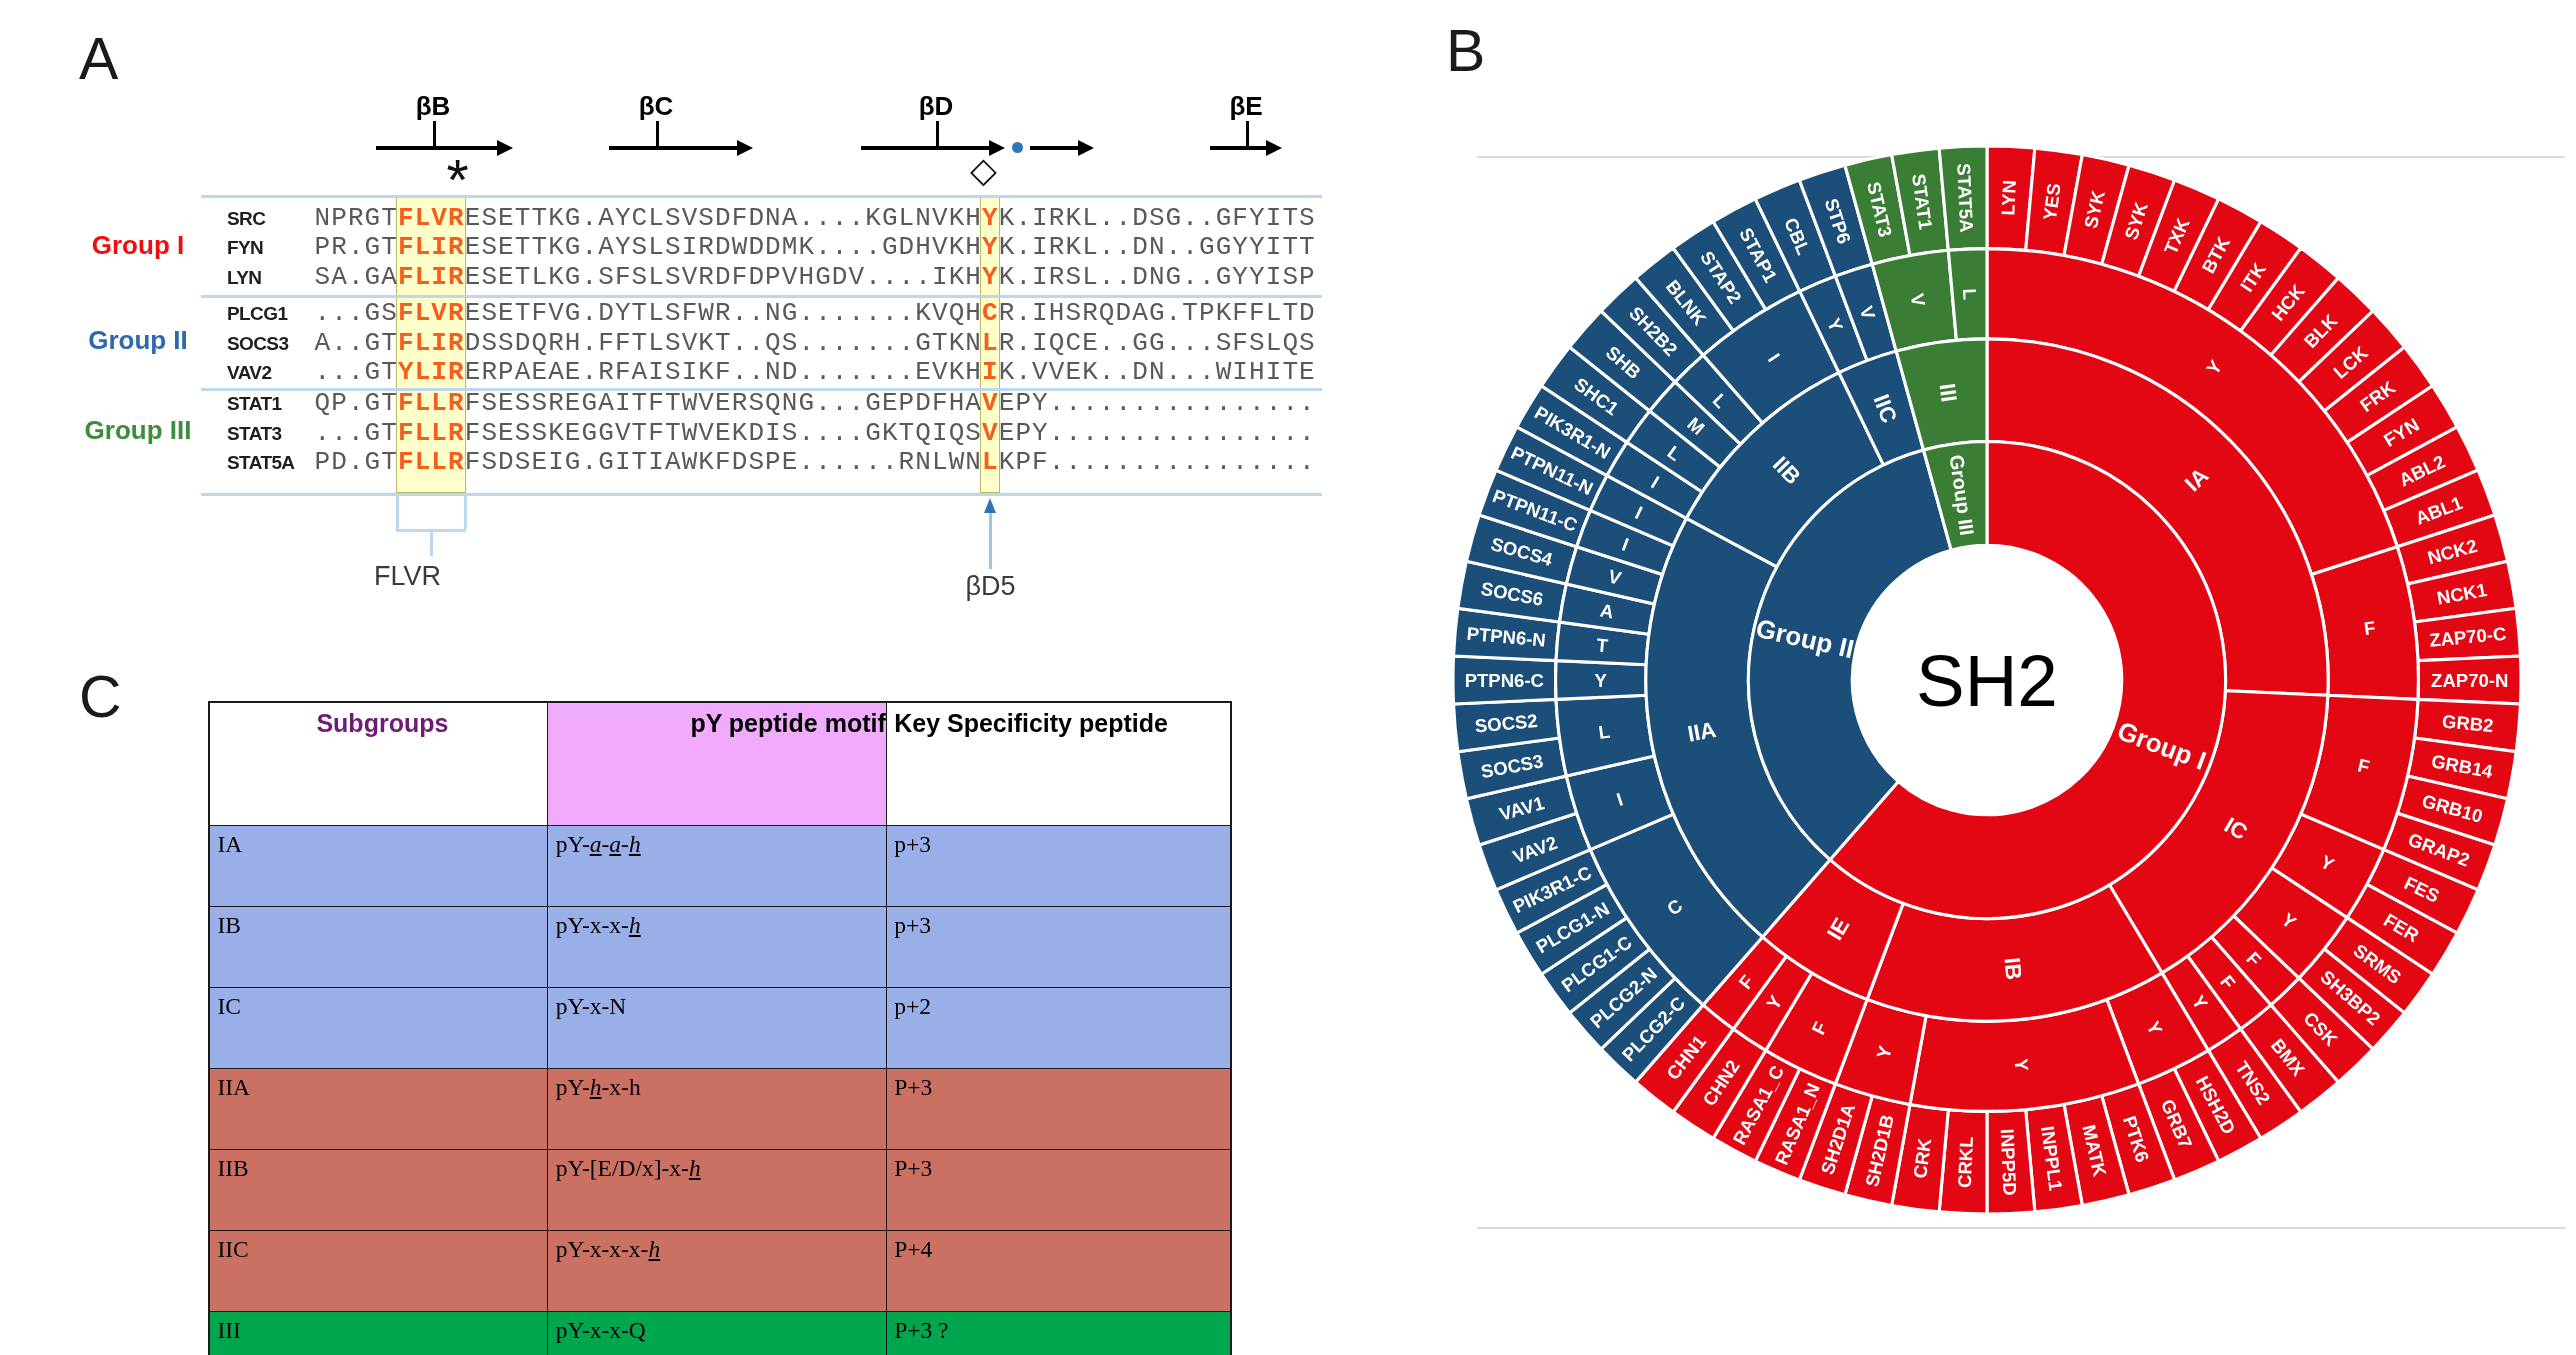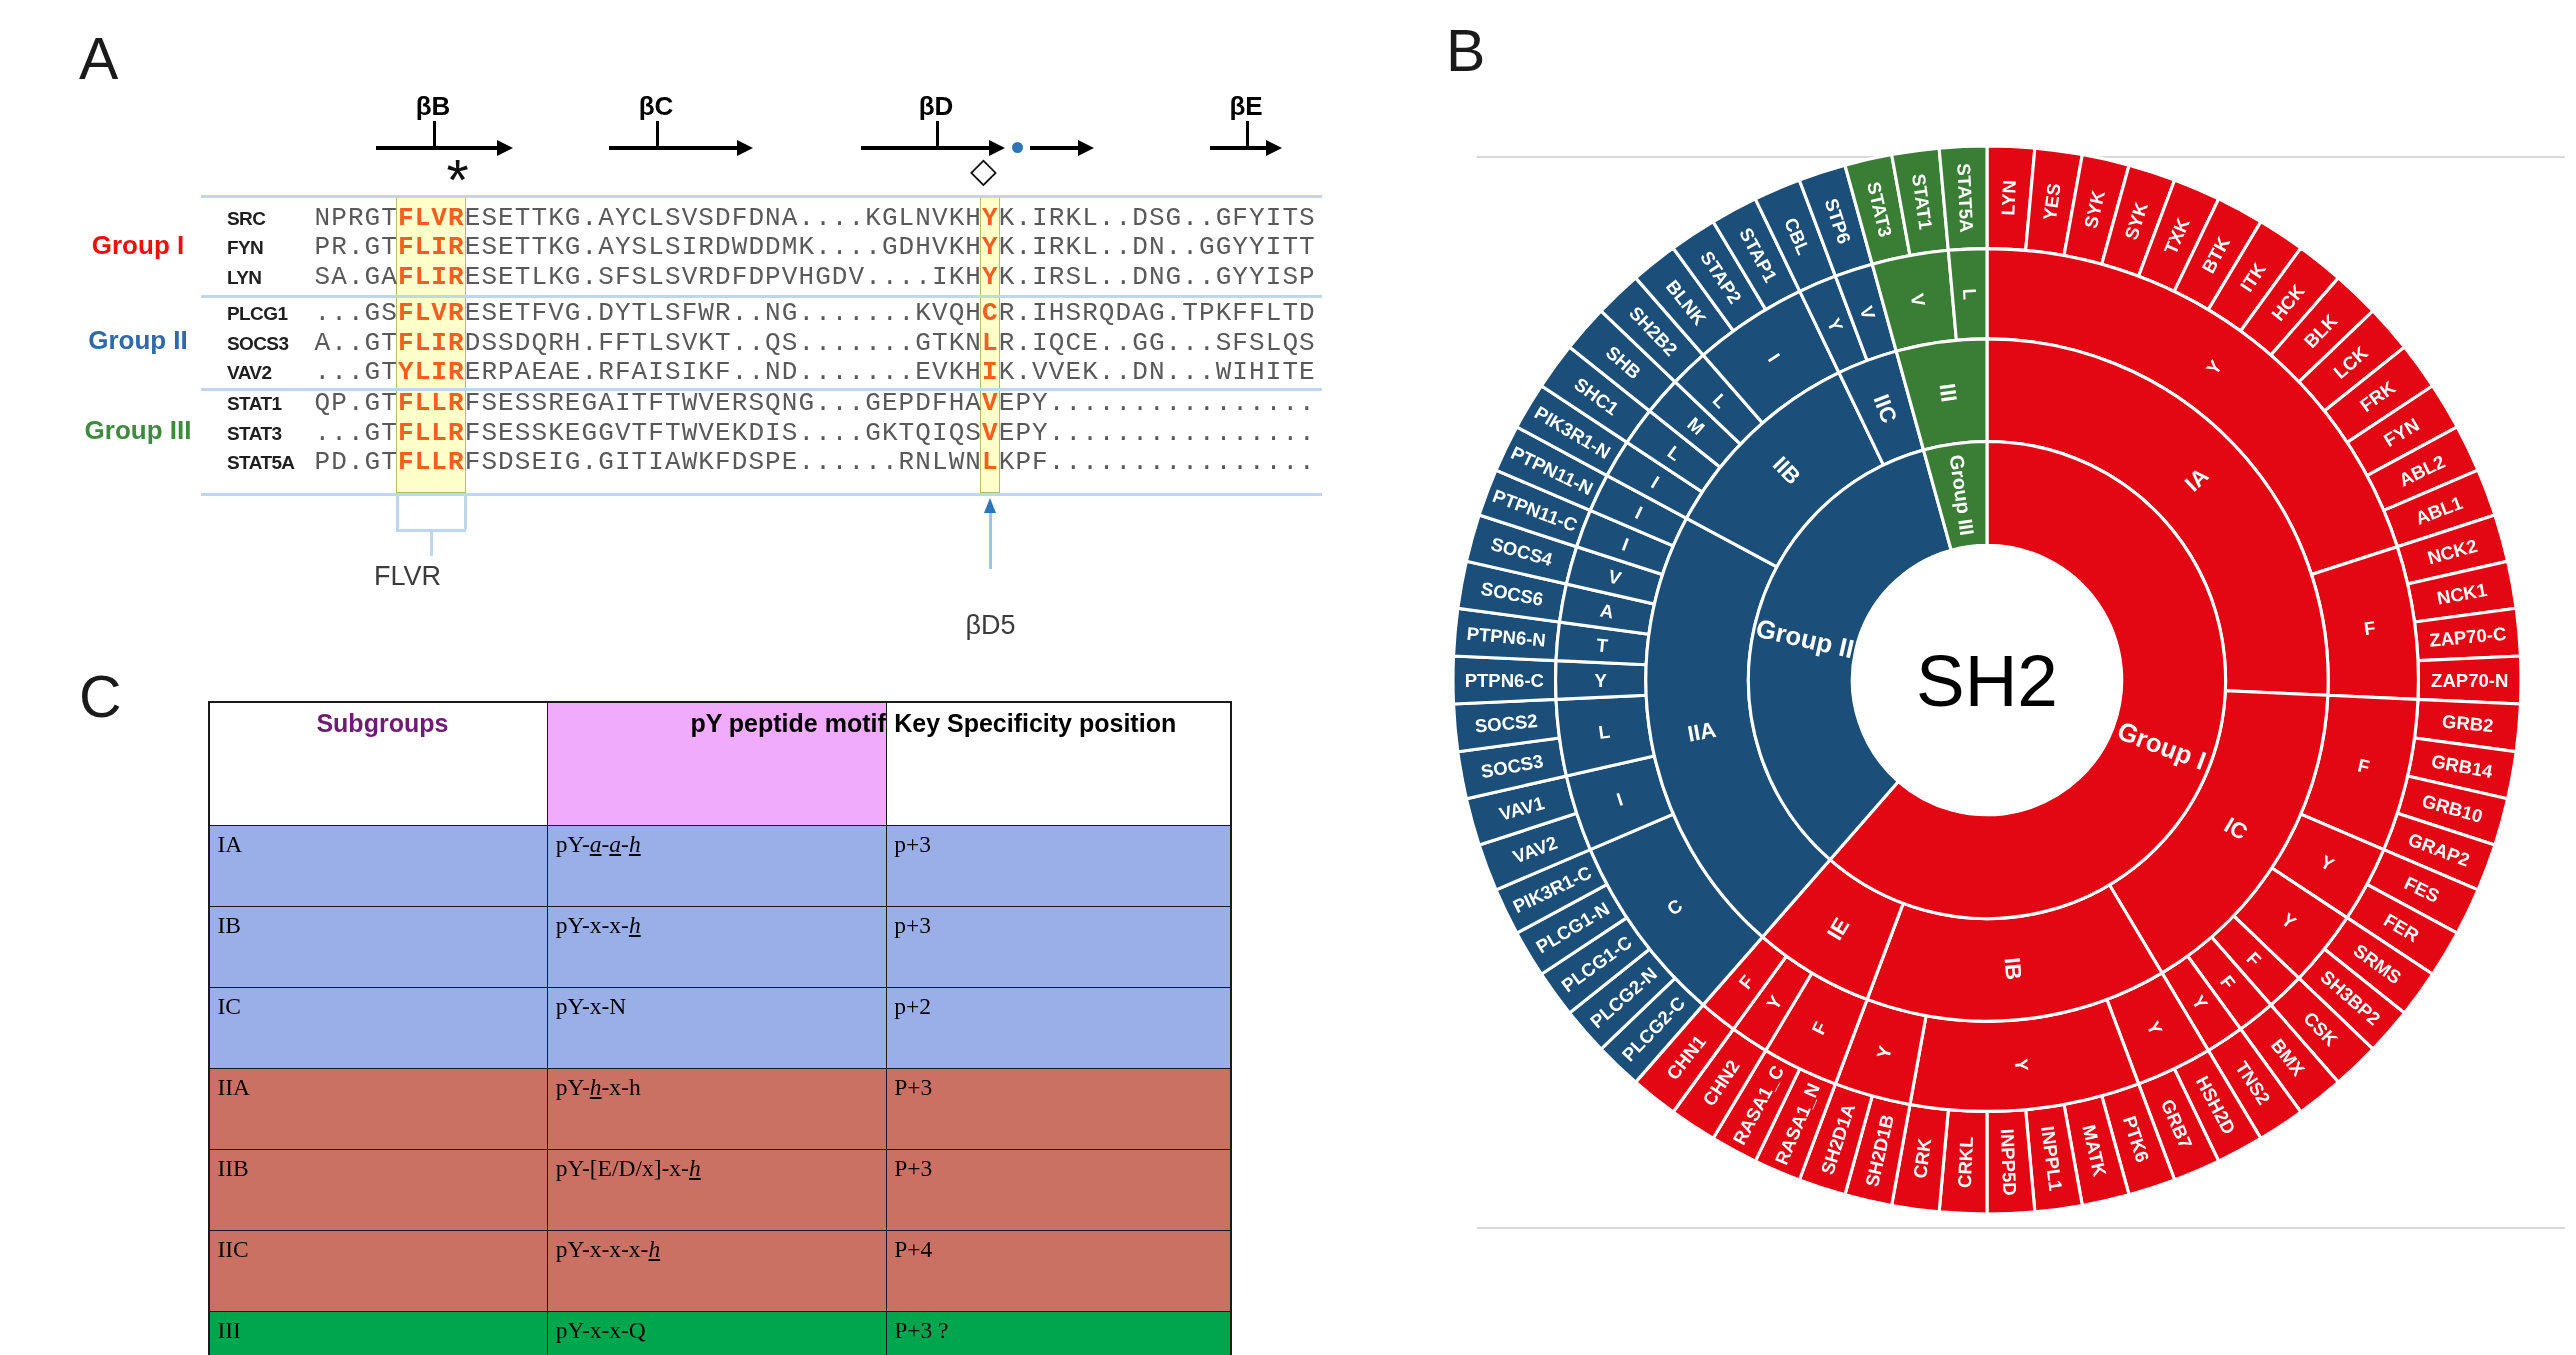--- a/index.html
+++ b/index.html
@@ -89,36 +89,36 @@
       <div class="seq-row" style="top:447px;"><span>P</span><span>D</span><span>.</span><span>G</span><span>T</span><span class="om">F</span><span class="om">L</span><span class="om">L</span><span class="om">R</span><span>F</span><span>S</span><span>D</span><span>S</span><span>E</span><span>I</span><span>G</span><span>.</span><span>G</span><span>I</span><span>T</span><span>I</span><span>A</span><span>W</span><span>K</span><span>F</span><span>D</span><span>S</span><span>P</span><span>E</span><span>.</span><span>.</span><span>.</span><span>.</span><span>.</span><span>.</span><span>R</span><span>N</span><span>L</span><span>W</span><span>N</span><span class="om">L</span><span>K</span><span>P</span><span>F</span><span>.</span><span>.</span><span>.</span><span>.</span><span>.</span><span>.</span><span>.</span><span>.</span><span>.</span><span>.</span><span>.</span><span>.</span><span>.</span><span>.</span><span>.</span><span>.</span></div>
       <div class="brk" style="left:396px;top:494px;width:2.5px;height:35px;"></div>
       <div class="brk" style="left:464px;top:494px;width:2.5px;height:35px;"></div>
       <div class="brk" style="left:396px;top:529px;width:70px;height:2.5px;"></div>
       <div class="brk" style="left:430px;top:529px;width:2.5px;height:27px;"></div>
       <div class="annot" style="left:364px;top:561px;width:87px;text-align:center;">FLVR</div>
       <div class="brk" style="left:989px;top:512px;width:2.5px;height:57px;background:#9DC3E6;"></div>
       <div style="position:absolute;left:984px;top:498px;
        width:0;height:0;border-bottom:15px solid #2E75B6;border-left:6.8px solid transparent;
        border-right:6.8px solid transparent;"></div>
-      <div class="annot" style="left:947px;top:571px;width:87px;text-align:center;margin-top:39px;">βD5</div>
+      <div class="annot" style="left:947px;top:571px;width:87px;text-align:center;">βD5</div>
     </div>
 
   <div id="tablewrap" style="position:absolute;left:208px;top:701px;">
       <table style="border-collapse:collapse;table-layout:fixed;border:2.5px solid #1a1a1a;">
         <tbody>
           <tr>
             <th style="width:330px;height:116px;
       border:1.9px solid #1a1a1a;background:#fff;text-align:center;vertical-align:top;padding:6.2px 0 0 7.4px;
       font-family:'Liberation Sans',sans-serif;font-weight:bold;font-size:25px;color:#701a75;">Subgroups</th>
             <th style="width:330px;height:116px;
       border:1.9px solid #1a1a1a;background:#f0abfc;text-align:right;vertical-align:top;padding:6.2px 0 0 7.4px;
       font-family:'Liberation Sans',sans-serif;font-weight:bold;font-size:25px;color:#000;">pY peptide motif</th>
             <th style="width:336px;height:116px;
       border:1.9px solid #1a1a1a;background:#fff;text-align:left;vertical-align:top;padding:6.2px 0 0 7.4px;
-      font-family:'Liberation Sans',sans-serif;font-weight:bold;font-size:25px;color:#000;">Key Specificity position</th>
+      font-family:'Liberation Sans',sans-serif;font-weight:bold;font-size:25px;color:#000;">Key Specificity peptide</th>
           </tr>
           <tr>
             <td style="height:75px;
       border:1.9px solid #1a1a1a;background:#9AAEE8;text-align:left;vertical-align:top;padding:5px 0 0 7.4px;
       font-family:'Liberation Serif',serif;font-size:23.5px;color:#000;">IA</td>
             <td style="height:75px;
       border:1.9px solid #1a1a1a;background:#9AAEE8;text-align:left;vertical-align:top;padding:5px 0 0 7.4px;
       font-family:'Liberation Serif',serif;font-size:23.5px;color:#000;">pY-<i><u>a</u></i>-<i><u>a</u></i>-<i><u>h</u></i></td>
             <td style="height:75px;
       border:1.9px solid #1a1a1a;background:#9AAEE8;text-align:left;vertical-align:top;padding:5px 0 0 7.4px;

